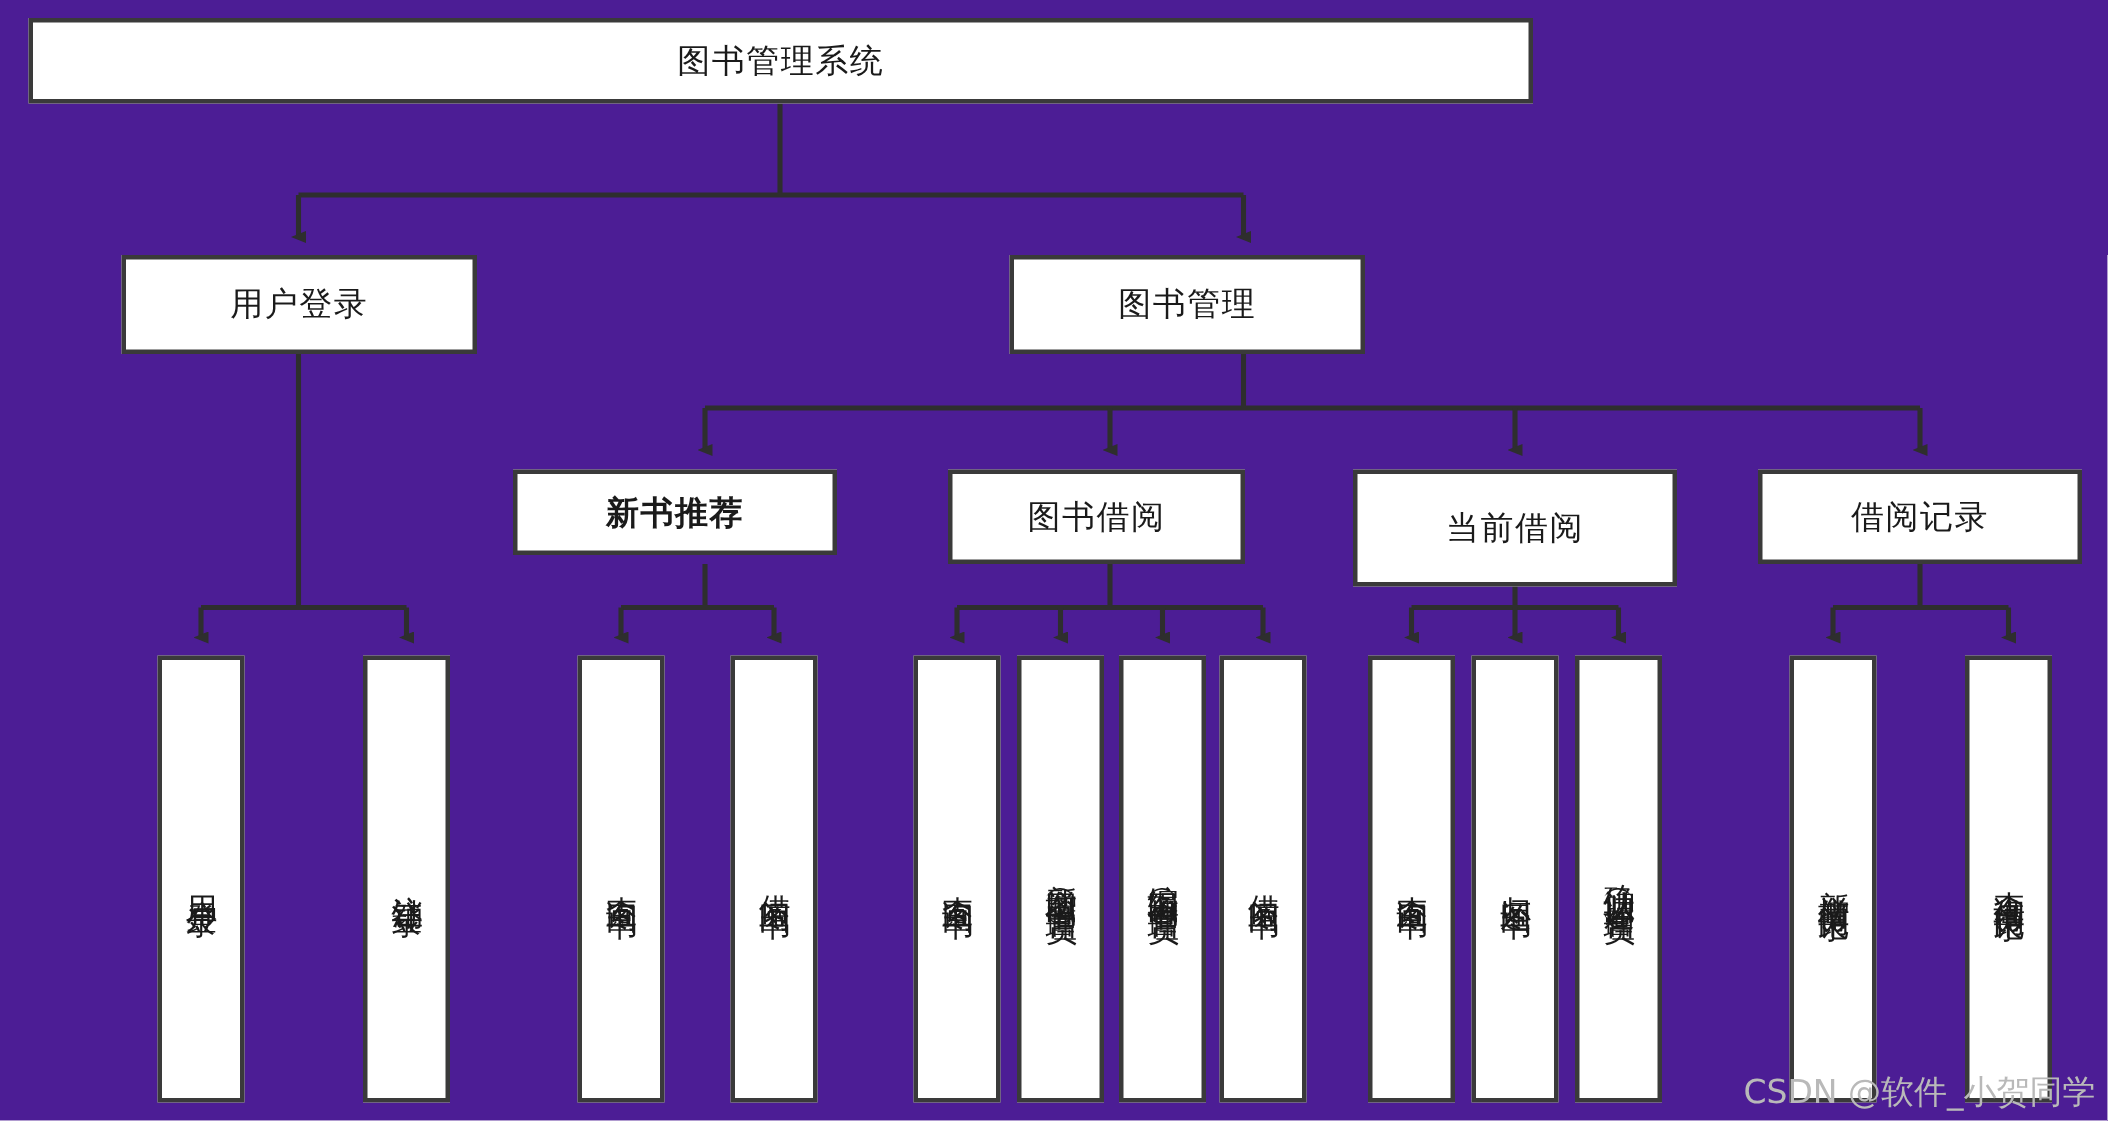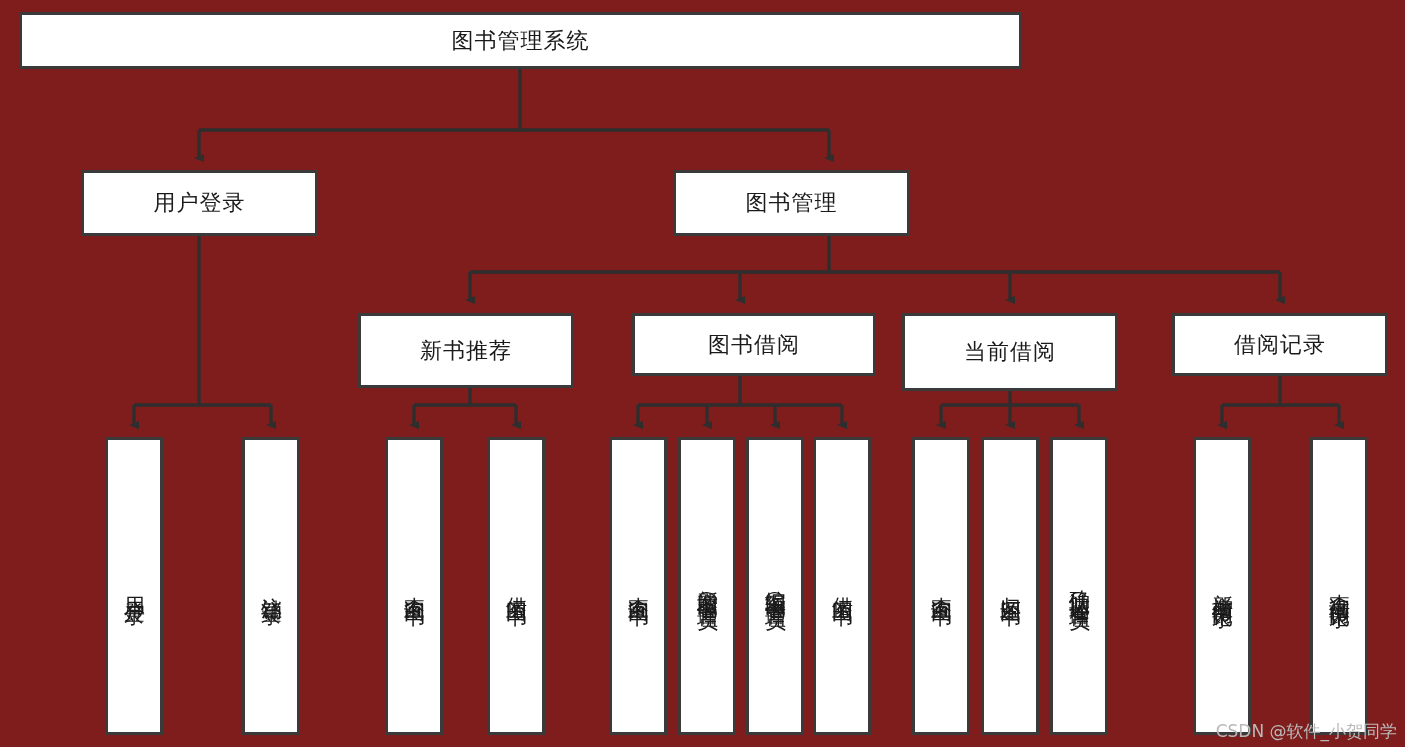--- a/index.html
+++ b/index.html
@@ -7,21 +7,21 @@
     padding: 0;
     background: #ffffff;
   }
   body {
     font-family: "DejaVu Sans", "Liberation Sans", sans-serif;
   }
   #canvas {
     position: relative;
     width: 1405px;
     height: 747px;
-    background: #7f1d1d;
+    background: #4c1d95;
     overflow: hidden;
   }
   #edges {
     position: absolute;
     left: 0;
     top: 0;
     width: 1405px;
     height: 747px;
     pointer-events: none;
   }
@@ -52,21 +52,21 @@
   }
   .node.vert .vtxt {
     writing-mode: vertical-rl;
     text-orientation: upright;
     white-space: nowrap;
   }
   #watermark {
     position: absolute;
     right: 8px;
     bottom: 4px;
-    font-size: 17px;
+    font-size: 22px;
     color: #b9b9b9;
     z-index: 5;
     white-space: nowrap;
   }
 </style>
 </head>
 <body>
 
 <div id="canvas">
 
@@ -124,24 +124,24 @@
     <span>图书管理系统</span>
   </div>
 
   <div class="node horiz" style="left:81px; top:170px; width:237px; height:66px;">
     <span>用户登录</span>
   </div>
   <div class="node horiz" style="left:673px; top:170px; width:237px; height:66px;">
     <span>图书管理</span>
   </div>
 
-  <div class="node horiz" style="left:358px; top:313px; width:216px; height:75px;">
+  <div class="node horiz" style="left:342px; top:313px; width:216px; height:57px;font-weight:bold;">
     <span>新书推荐</span>
   </div>
-  <div class="node horiz" style="left:632px; top:313px; width:244px; height:63px;">
+  <div class="node horiz" style="left:632px; top:313px; width:198px; height:63px;">
     <span>图书借阅</span>
   </div>
   <div class="node horiz" style="left:902px; top:313px; width:216px; height:78px;">
     <span>当前借阅</span>
   </div>
   <div class="node horiz" style="left:1172px; top:313px; width:216px; height:63px;">
     <span>借阅记录</span>
   </div>
 
   <div class="node vert" style="left:105px; top:437px; width:58px; height:298px;">

